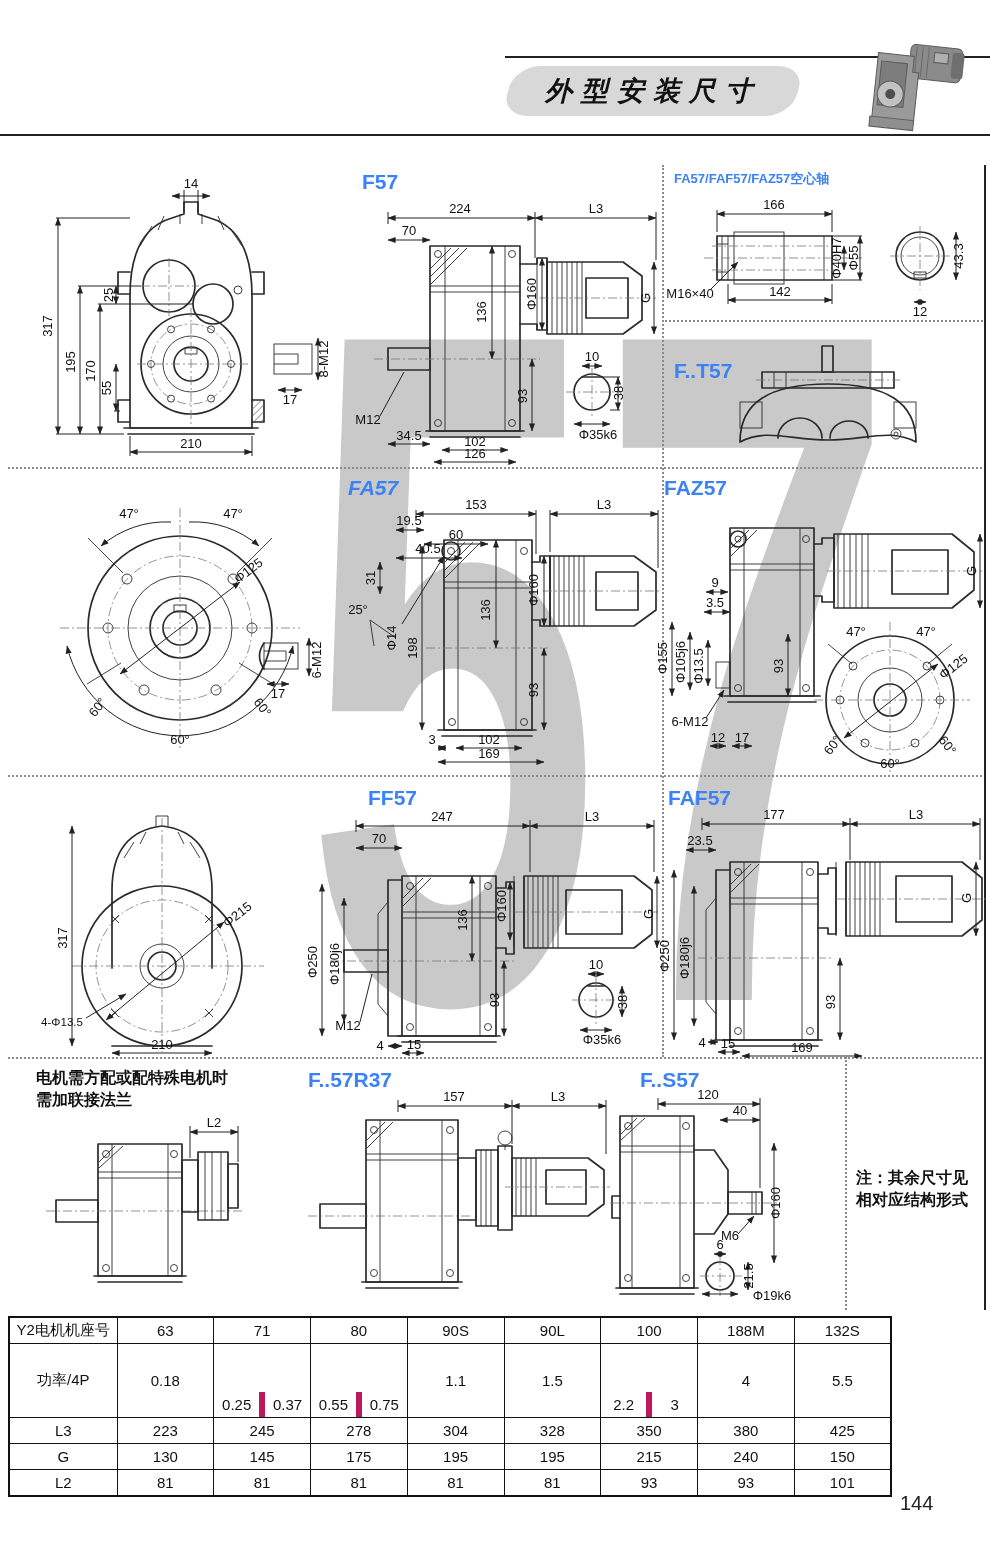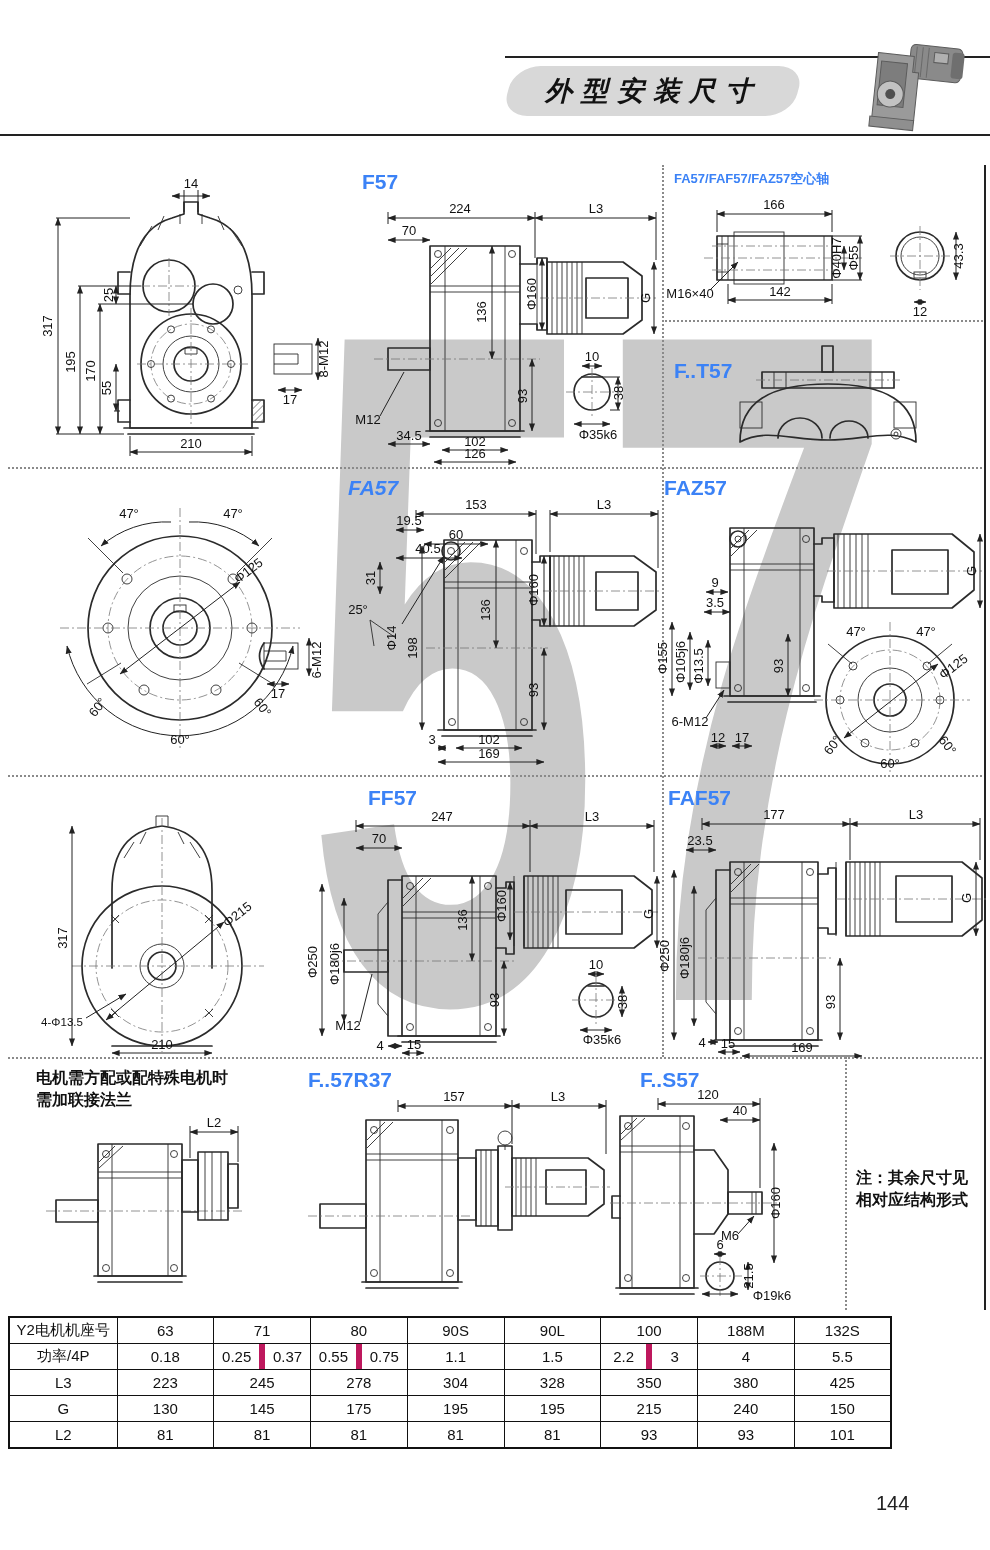--- a/index.html
+++ b/index.html
@@ -20,21 +20,21 @@
   .ol{stroke:#2b2b2b;stroke-width:1.7;fill:none;stroke-linejoin:round;stroke-linecap:round;}
   .tl{stroke:#2b2b2b;stroke-width:0.9;fill:none;}
   .cl{stroke:#777;stroke-width:0.8;fill:none;stroke-dasharray:9 3 2 3;}
   .dim{stroke:#222;stroke-width:1;fill:none;}
   .dima{marker-start:url(#arw);marker-end:url(#arw);}
   .dime{marker-end:url(#arw);}
   #watermark-svg text{font-weight:bold;fill:#c9c9c9;font-family:"Liberation Sans",sans-serif;}
   table.spec{border-collapse:collapse;width:884px;table-layout:fixed;}
   table.spec td{border:1px solid #111;height:25px;text-align:center;font-size:15px;padding:0;}
   table.spec{border:2px solid #111;}
-  .split{display:flex;width:100%;height:100%;align-items:center;}
+  .split{display:flex;width:100%;height:100%;align-items:center;margin-top:48px;}
   .split span{flex:1;line-height:25px;}
   .split span + span{border-left:6px solid #be185d;}
   .notetext{font-size:15px;font-weight:bold;color:#111;}
   .cnote{font-size:16px;font-weight:bold;color:#111;}
 </style>
 </head>
 <body>
 
 <div id="page">
 
@@ -656,15 +656,15 @@
     <td>81</td>
     <td>93</td>
     <td>93</td>
     <td>101</td>
   </tr>
 </tbody>
       </table>
 </div>
 
 
-<div class="abs" style="left:876px;top:1492px;font-size:20px;color:#222;z-index:2;text-align:right;">144</div>
+<div class="abs" style="left:900px;top:1492px;font-size:20px;color:#222;z-index:2;text-align:right;">144</div>
 
 </div>
 
 </body></html>

